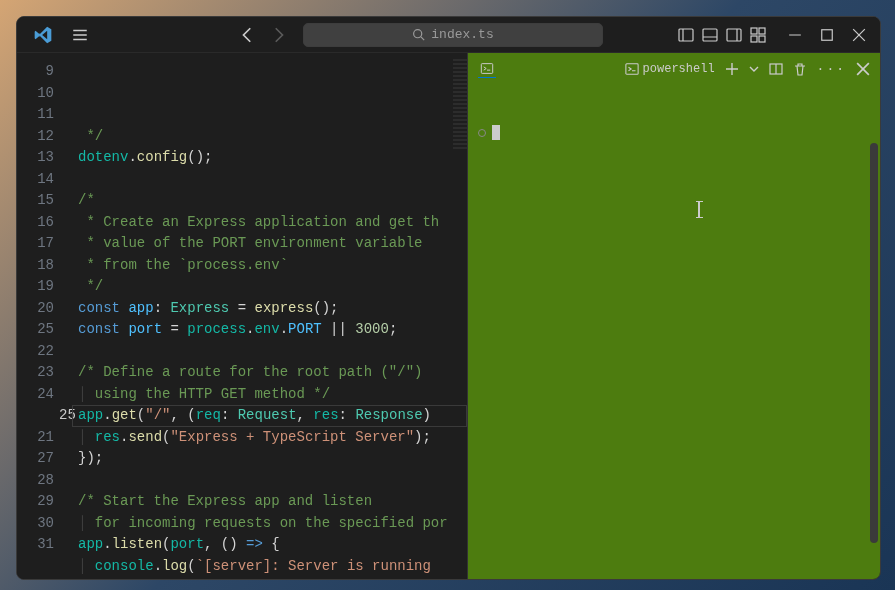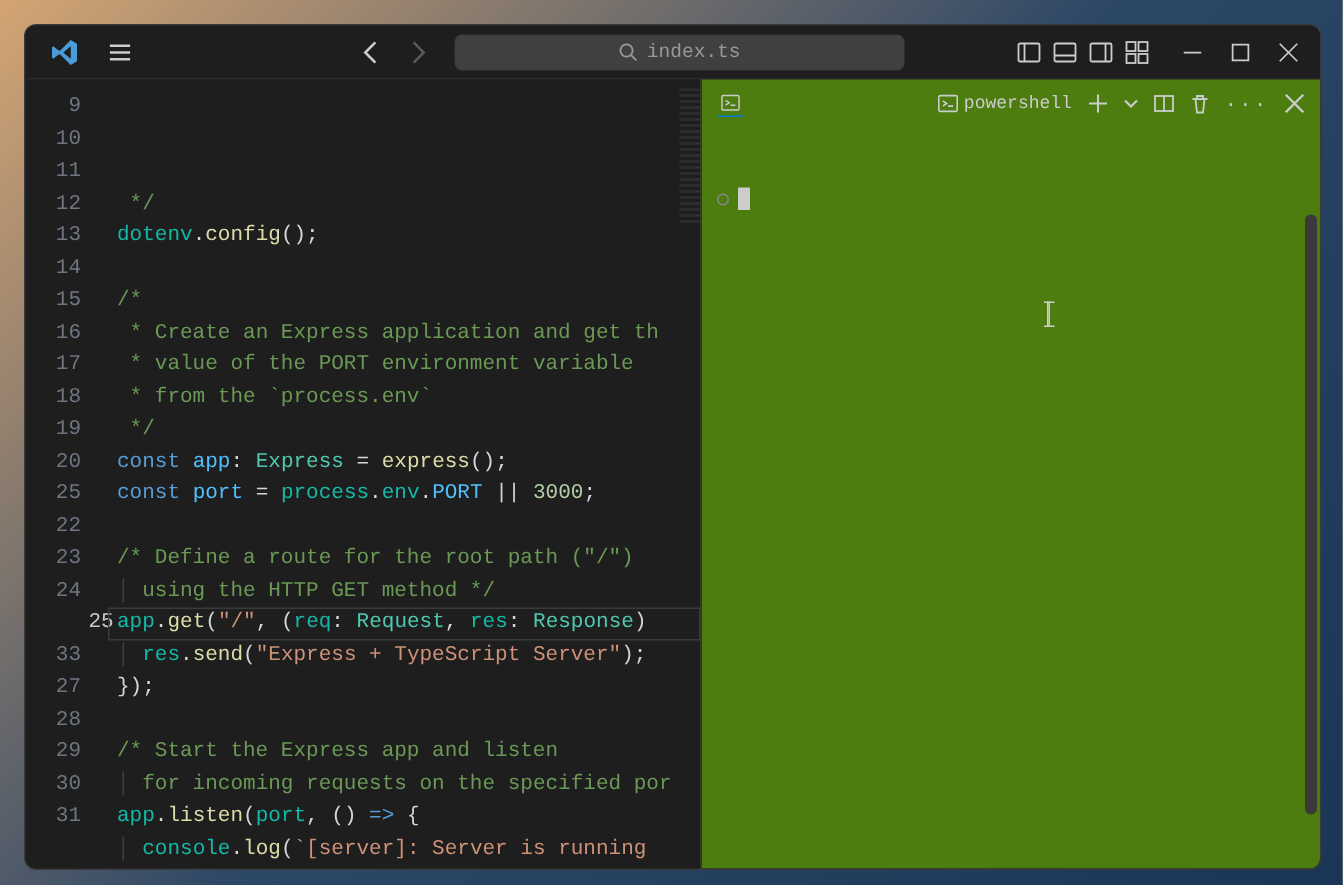--- a/index.html
+++ b/index.html
@@ -333,21 +333,21 @@
           <div class="ln">16</div>
           <div class="ln">17</div>
           <div class="ln">18</div>
           <div class="ln">19</div>
           <div class="ln">20</div>
           <div class="ln">25</div>
           <div class="ln">22</div>
           <div class="ln">23</div>
           <div class="ln">24</div>
           <div class="ln active">25</div>
-          <div class="ln">33</div>
+          <div class="ln">21</div>
           <div class="ln">27</div>
           <div class="ln">28</div>
           <div class="ln">29</div>
           <div class="ln">30</div>
           <div class="ln">31</div>
         </div>
       <div class="code">
         <div class="active-line" style="top: 352px;"></div>
       <div class="row"><span class="guide"> </span><span class="cmt">*/</span></div><div class="row"><span class="prop">dotenv</span><span class="pun">.</span><span class="fn">config</span><span class="pun">();</span></div><div class="row"></div><div class="row"><span class="cmt">/*</span></div><div class="row"><span class="guide"> </span><span class="cmt">* Create an Express application and get th</span></div><div class="row"><span class="guide"> </span><span class="cmt">* value of the PORT environment variable</span></div><div class="row"><span class="guide"> </span><span class="cmt">* from the `process.env`</span></div><div class="row"><span class="guide"> </span><span class="cmt">*/</span></div><div class="row"><span class="kw">const</span><span class="pun"> </span><span class="vbl">app</span><span class="pun">: </span><span class="typ">Express</span><span class="pun"> = </span><span class="fn">express</span><span class="pun">();</span></div><div class="row"><span class="kw">const</span><span class="pun"> </span><span class="vbl">port</span><span class="pun"> = </span><span class="prop">process</span><span class="pun">.</span><span class="prop">env</span><span class="pun">.</span><span class="vbl">PORT</span><span class="pun"> || </span><span class="num">3000</span><span class="pun">;</span></div><div class="row"></div><div class="row"><span class="cmt">/* Define a route for the root path ("/")</span></div><div class="row"><span class="guide">│</span><span class="cmt"> using the HTTP GET method */</span></div><div class="row"><span class="prop">app</span><span class="pun">.</span><span class="fn">get</span><span class="pun">(</span><span class="str">"/"</span><span class="pun">, (</span><span class="prop">req</span><span class="pun">: </span><span class="typ">Request</span><span class="pun">, </span><span class="prop">res</span><span class="pun">: </span><span class="typ">Response</span><span class="pun">)</span></div><div class="row"><span class="guide">│ </span><span class="prop">res</span><span class="pun">.</span><span class="fn">send</span><span class="pun">(</span><span class="str">"Express + TypeScript Server"</span><span class="pun">);</span></div><div class="row"><span class="pun">});</span></div><div class="row"></div><div class="row"><span class="cmt">/* Start the Express app and listen</span></div><div class="row"><span class="guide">│</span><span class="cmt"> for incoming requests on the specified por</span></div><div class="row"><span class="prop">app</span><span class="pun">.</span><span class="fn">listen</span><span class="pun">(</span><span class="prop">port</span><span class="pun">, () </span><span class="kw">=&gt;</span><span class="pun"> {</span></div><div class="row"><span class="guide">│ </span><span class="prop">console</span><span class="pun">.</span><span class="fn">log</span><span class="pun">(</span><span class="str">`[server]: Server is running </span></div><div class="row"></div></div>
       <div class="minimap"></div>

